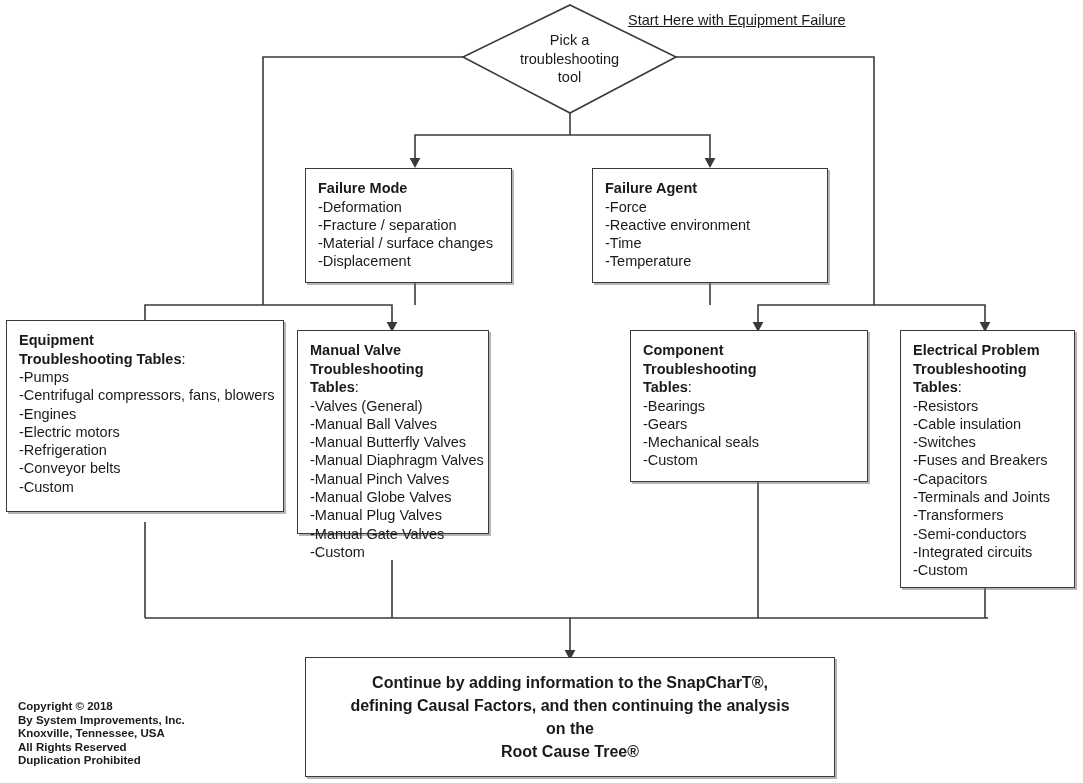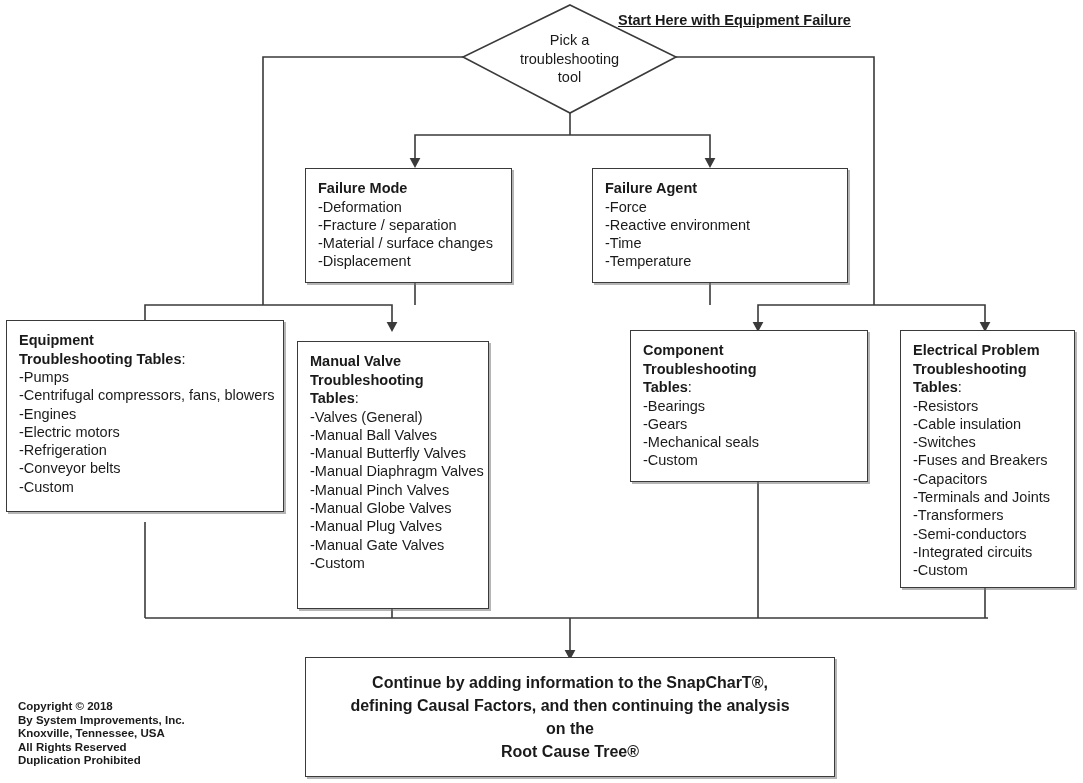--- a/index.html
+++ b/index.html
@@ -26,23 +26,24 @@
   .colon{font-weight:normal;}
   .diamond-wrap{position:absolute;}
   .diamond-text{
     position:absolute;left:0;top:0;width:100%;height:100%;
     display:flex;flex-direction:column;align-items:center;justify-content:center;
     font-size:14.5px;line-height:18.5px;text-align:center;
   }
   #start-title{
     position:absolute;
     font-size:14.5px;
-    font-weight:bold;
+    font-weight:normal;
     text-decoration:underline;
     white-space:nowrap;
+    margin-left:10px;
   }
   #final-box{
     position:absolute;
     box-sizing:border-box;
     border:1.5px solid #3a3a3a;
     background:#fff;
     box-shadow:2px 2px 0 rgba(120,120,120,.55);
     display:flex;align-items:center;justify-content:center;
   }
   #final-box .ft{
@@ -113,21 +114,21 @@
   <div class="node" style="left:305px;top:168px;width:207px;height:115px;">
     <div class="inner">
       <div class="hd">Failure Mode</div>
       <div class="li">-Deformation</div>
       <div class="li">-Fracture / separation</div>
       <div class="li">-Material / surface changes</div>
       <div class="li">-Displacement</div>
     </div>
   </div>
 
-  <div class="node" style="left:592px;top:168px;width:256px;height:115px;">
+  <div class="node" style="left:592px;top:168px;width:236px;height:115px;">
     <div class="inner">
       <div class="hd">Failure Agent</div>
       <div class="li">-Force</div>
       <div class="li">-Reactive environment</div>
       <div class="li">-Time</div>
       <div class="li">-Temperature</div>
     </div>
   </div>
 
   <div class="node" style="left:6px;top:320px;width:278px;height:192px;">
@@ -137,21 +138,21 @@
       <div class="li">-Pumps</div>
       <div class="li">-Centrifugal compressors, fans, blowers</div>
       <div class="li">-Engines</div>
       <div class="li">-Electric motors</div>
       <div class="li">-Refrigeration</div>
       <div class="li">-Conveyor belts</div>
       <div class="li">-Custom</div>
     </div>
   </div>
 
-  <div class="node" style="left:297px;top:330px;width:192px;height:268px;margin-top:11px;">
+  <div class="node" style="left:297px;top:330px;width:192px;height:204px;">
     <div class="inner">
       <div class="hd">Manual Valve</div>
       <div class="hd">Troubleshooting</div>
       <div class="hd"><span>Tables</span><span class="colon">:</span></div>
       <div class="li">-Valves (General)</div>
       <div class="li">-Manual Ball Valves</div>
       <div class="li">-Manual Butterfly Valves</div>
       <div class="li">-Manual Diaphragm Valves</div>
       <div class="li">-Manual Pinch Valves</div>
       <div class="li">-Manual Globe Valves</div>

